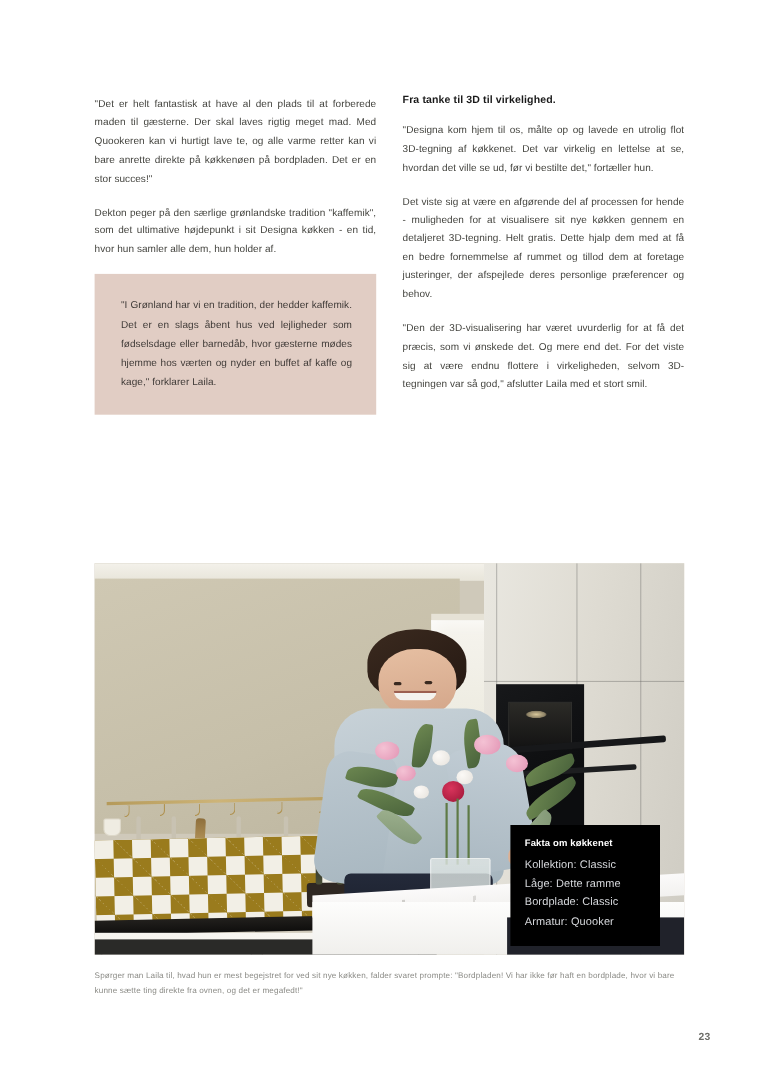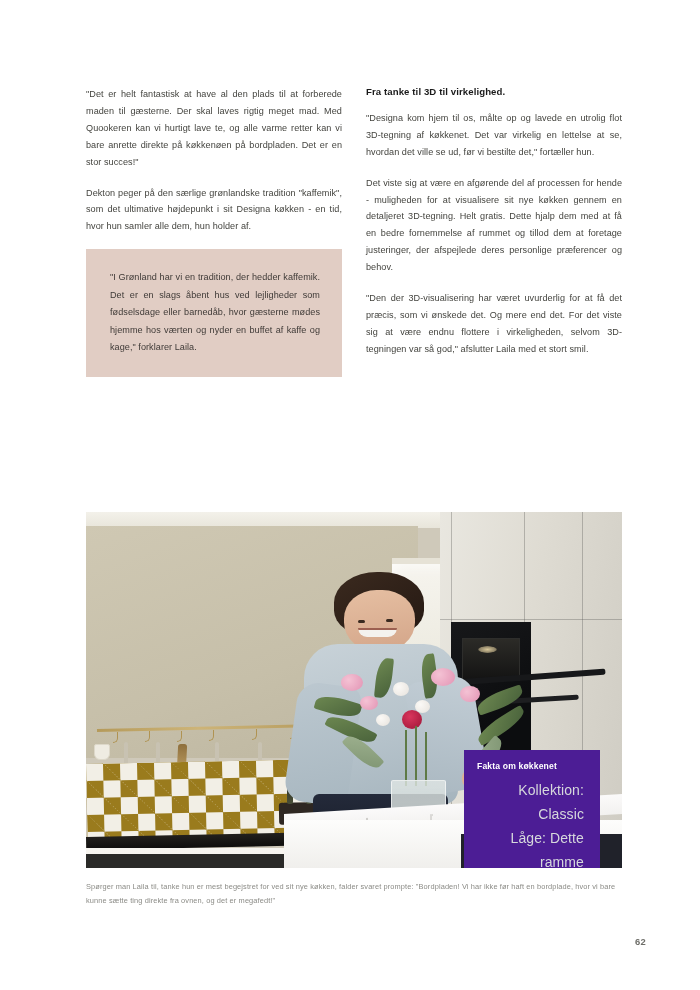--- a/index.html
+++ b/index.html
@@ -328,36 +328,35 @@
   .ph-stem {
     position: absolute; width: 2px; background: #5e7a46;
   }
 
   
   .fact-box {
     position: absolute;
     left: 378px;
     top: 238px;
     width: 136px;
-    background: #4c1d95;
+    background: #000000;
     padding: 11px 16px 13px 13px;
   }
   .fact-title {
     font-size: 8.6px;
     font-weight: bold;
     color: #ffffff;
     margin-bottom: 7px;
     letter-spacing: .15px;
   }
   .fact-line {
-    font-size: 14px;
+    font-size: 10px;
     color: #d6d8dc;
     line-height: 1.72;
     letter-spacing: .1px;
-    text-align: right;
   }
 
   
   .caption {
     position: absolute;
     left: 86px;
     top: 880px;
     width: 540px;
     font-size: 7.4px;
     line-height: 1.95;
@@ -513,17 +512,17 @@
         <div class="fact-title">Fakta om køkkenet</div>
         <div class="fact-line">Kollektion: Classic</div>
         <div class="fact-line">Låge: Dette ramme</div>
         <div class="fact-line">Bordplade: Classic</div>
         <div class="fact-line">Armatur: Quooker</div>
       </div>
 
     </div>
   </div>
 
-  <div class="caption">Spørger man Laila til, tanke hun er mest begejstret for ved sit nye køkken, falder svaret prompte: "Bordpladen! Vi har ikke før haft en bordplade, hvor vi bare kunne sætte ting direkte fra ovnen, og det er megafedt!"</div>
-
-  <div class="page-number">62</div>
+  <div class="caption">Spørger man Laila til, hvad hun er mest begejstret for ved sit nye køkken, falder svaret prompte: "Bordpladen! Vi har ikke før haft en bordplade, hvor vi bare kunne sætte ting direkte fra ovnen, og det er megafedt!"</div>
+
+  <div class="page-number">23</div>
 
 </div>
 
 </body></html>

